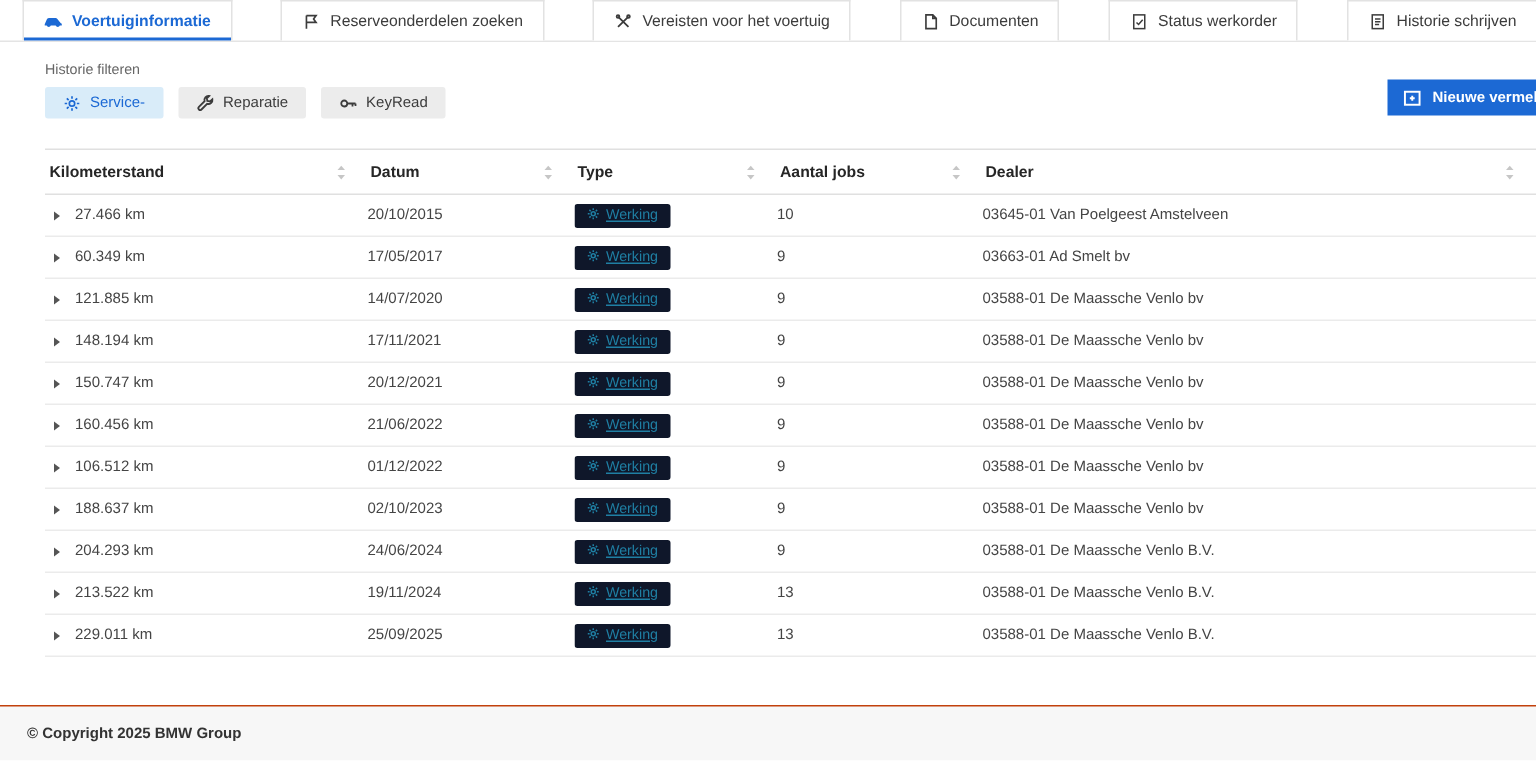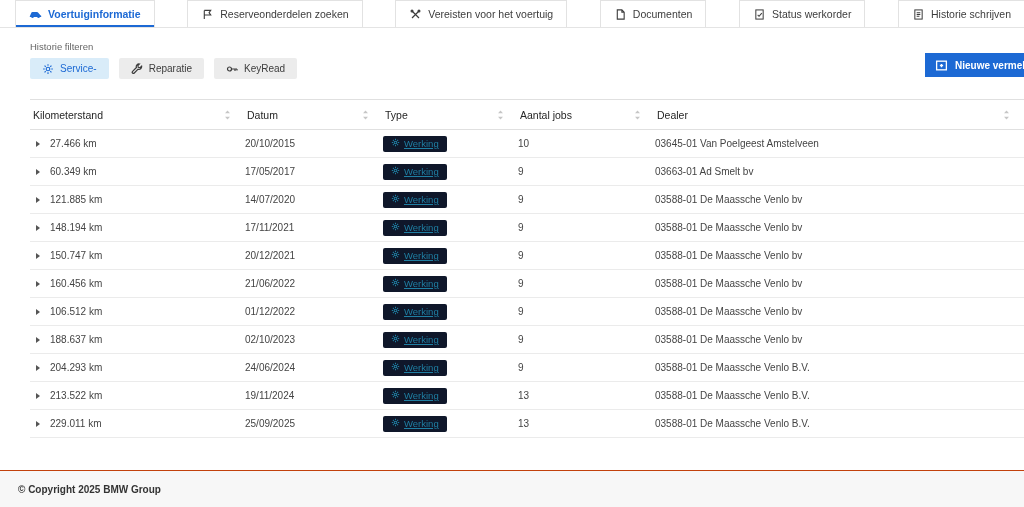--- a/index.html
+++ b/index.html
@@ -110,20 +110,21 @@
     border-bottom: 1px solid #e0e0e0;
   }
   .hcell {
     display: flex;
     align-items: center;
     justify-content: space-between;
     padding: 0 14px 0 2px;
     font-size: 10.5px;
     color: #262626;
     cursor: pointer;
+    font-weight: bold;
   }
   .hcell:first-child { padding-left: 3px; }
   .sort-icon { width: 7px; height: 10px; flex: 0 0 auto; }
   .trow {
     height: 28px;
     border-bottom: 1px solid #ebebeb;
     font-size: 10px;
     color: #444;
     cursor: pointer;
   }

